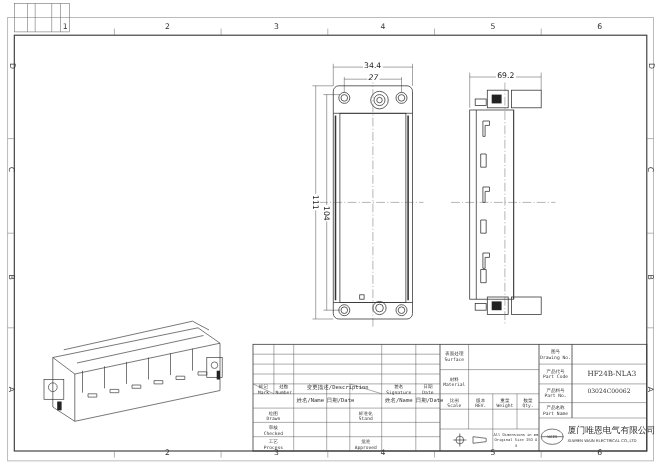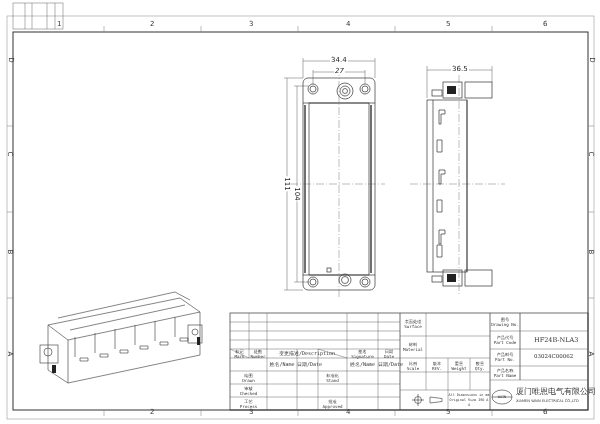--- a/index.html
+++ b/index.html
@@ -207,21 +207,21 @@
 <div class="zone" style="left:8px;top:350px;transform:rotate(90deg);">A</div>
 <div class="zone" style="left:589px;top:56px;transform:rotate(90deg);">D</div>
 <div class="zone" style="left:589px;top:150px;transform:rotate(90deg);">C</div>
 <div class="zone" style="left:589px;top:248px;transform:rotate(90deg);">B</div>
 <div class="zone" style="left:589px;top:350px;transform:rotate(90deg);">A</div>
 
 <div class="dim" style="left:330px;top:56px;text-align:center;">34.4</div>
 <div class="dim" style="left:334px;top:67px;font-style:italic;">27</div>
 <div class="dim" style="left:279px;top:180px;transform:rotate(90deg);">111</div>
 <div class="dim" style="left:289px;top:190px;transform:rotate(90deg);">104</div>
-<div class="dim" style="left:451px;top:65px;">36.5</div>
+<div class="dim" style="left:451px;top:65px;">69.2</div>
 
 <div class="lbl2" style="left:230px;top:349px;width:19px;">标记
 Mark</div>
 <div class="lbl2" style="left:249px;top:349px;width:18px;">处数
 Number</div>
 <div class="lbl" style="left:267px;top:351px;width:80px;">变更描述/Description</div>
 <div class="lbl2" style="left:347px;top:349px;width:31px;">签名
 Signature</div>
 <div class="lbl2" style="left:378px;top:349px;width:22px;">日期
 Date</div>

